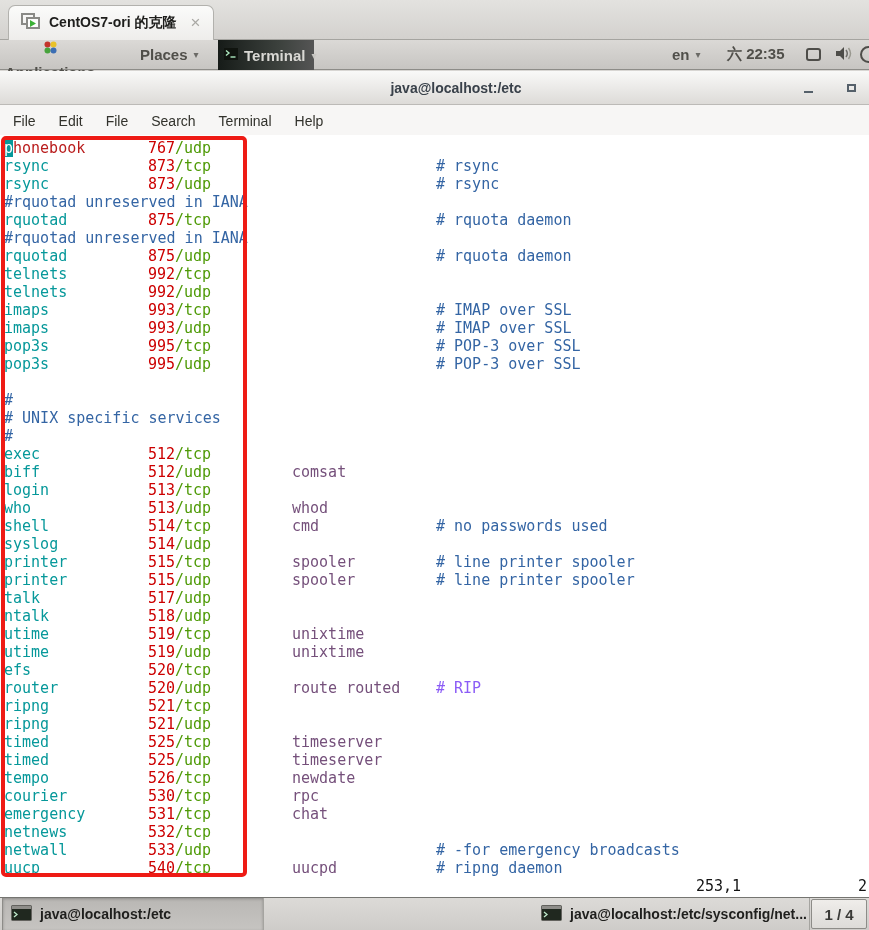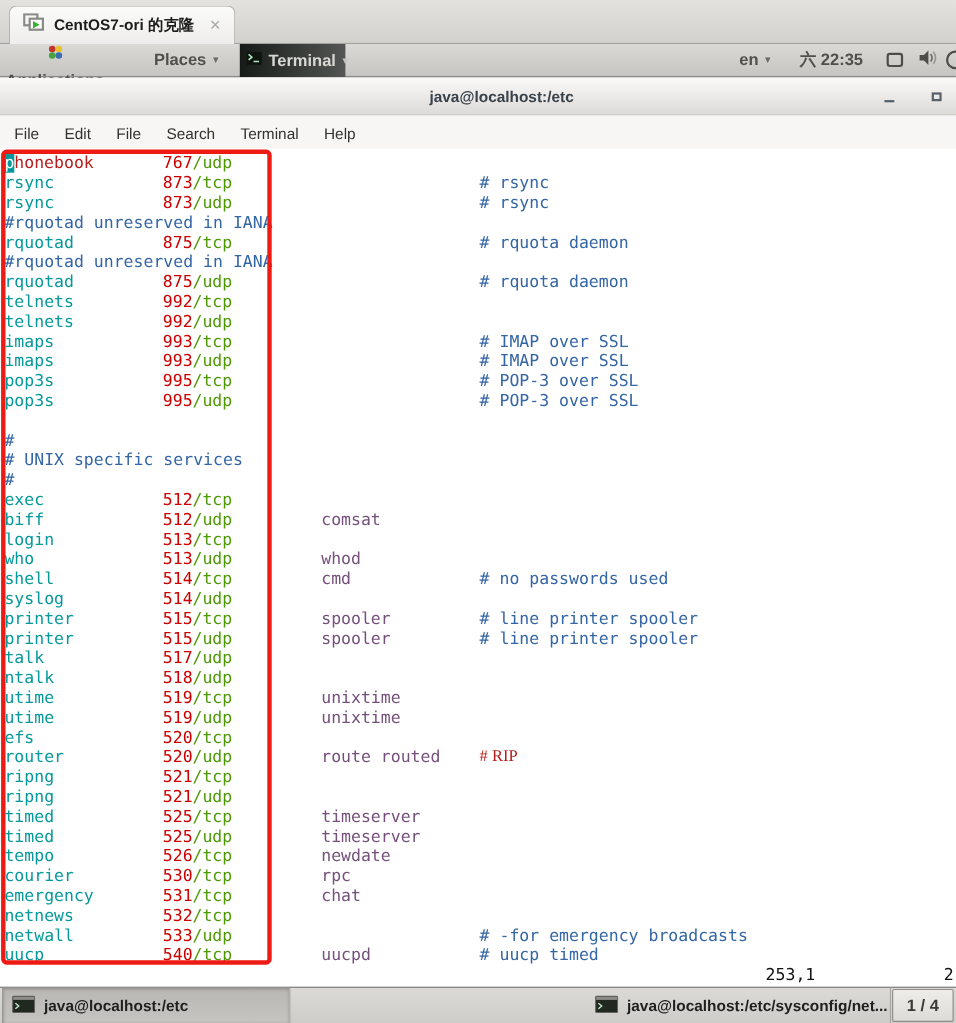--- a/index.html
+++ b/index.html
@@ -310,21 +310,21 @@
         <div class="term-line">
           <span style="left: 0px; color: rgb(6, 152, 154);">efs</span>
           <span style="left: 144px; color: rgb(204, 0, 0);">520</span>
           <span style="left: 171px; color: rgb(78, 154, 6);">/tcp</span>
         </div>
         <div class="term-line">
           <span style="left: 0px; color: rgb(6, 152, 154);">router</span>
           <span style="left: 144px; color: rgb(204, 0, 0);">520</span>
           <span style="left: 171px; color: rgb(78, 154, 6);">/udp</span>
           <span style="left: 288px; color: rgb(117, 80, 123);">route routed</span>
-          <span style="left: 432px; color: #b91c1c; font-family: Liberation Serif, serif;"># RIP</span>
+          <span style="left: 432px; color: #8b5cf6;"># RIP</span>
         </div>
         <div class="term-line">
           <span style="left: 0px; color: rgb(6, 152, 154);">ripng</span>
           <span style="left: 144px; color: rgb(204, 0, 0);">521</span>
           <span style="left: 171px; color: rgb(78, 154, 6);">/tcp</span>
         </div>
         <div class="term-line">
           <span style="left: 0px; color: rgb(6, 152, 154);">ripng</span>
           <span style="left: 144px; color: rgb(204, 0, 0);">521</span>
           <span style="left: 171px; color: rgb(78, 154, 6);">/udp</span>
@@ -368,21 +368,21 @@
           <span style="left: 0px; color: rgb(6, 152, 154);">netwall</span>
           <span style="left: 144px; color: rgb(204, 0, 0);">533</span>
           <span style="left: 171px; color: rgb(78, 154, 6);">/udp</span>
           <span style="left: 432px; color: rgb(52, 101, 164);"># -for emergency broadcasts</span>
         </div>
         <div class="term-line">
           <span style="left: 0px; color: rgb(6, 152, 154);">uucp</span>
           <span style="left: 144px; color: rgb(204, 0, 0);">540</span>
           <span style="left: 171px; color: rgb(78, 154, 6);">/tcp</span>
           <span style="left: 288px; color: rgb(117, 80, 123);">uucpd</span>
-          <span style="left: 432px; color: rgb(52, 101, 164);"># uucp timed</span>
+          <span style="left: 432px; color: rgb(52, 101, 164);"># ripng daemon</span>
         </div>
       </div>
     <span class="ruler">253,1</span>
     <span class="ruler-edge">2</span>
   </div>
 </div>
 
 <div class="annotation-box"></div>
 
 <div class="taskbar">

